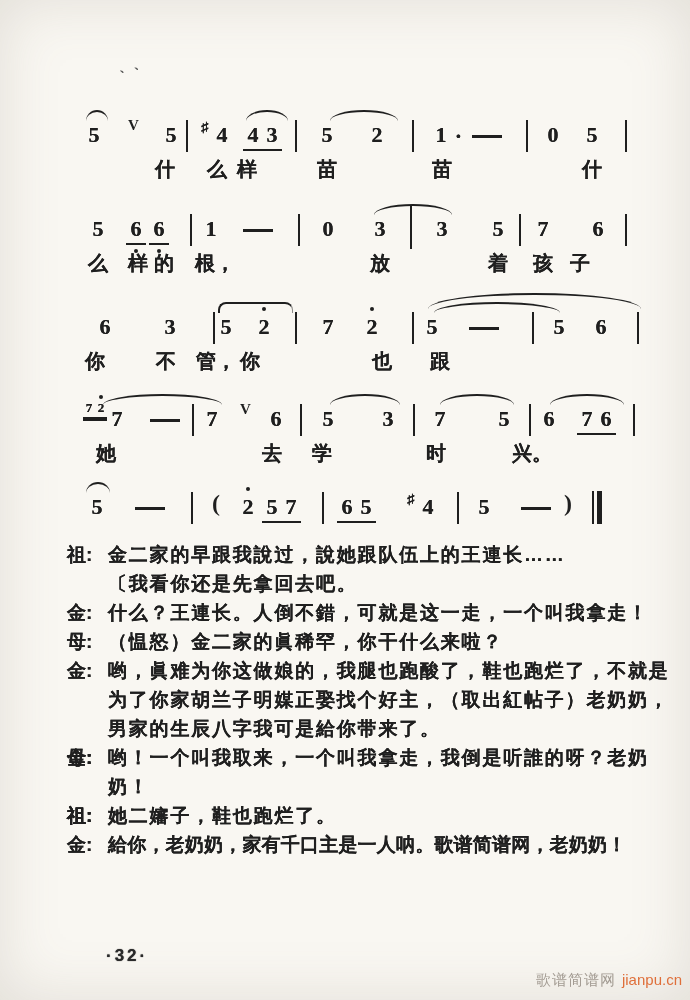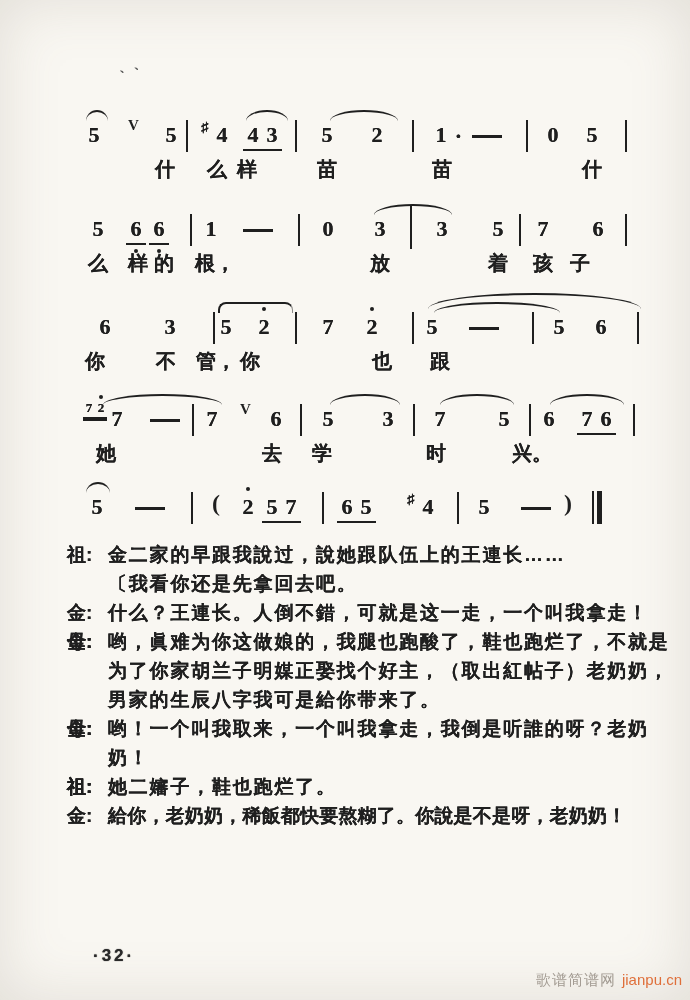--- a/index.html
+++ b/index.html
@@ -64,21 +64,21 @@
   .dialogue{position:absolute;left:0;top:540px;width:690px;}
   .d-line{
     position:relative;padding-left:108px;padding-right:8px;
     font-size:19px;line-height:29px;font-weight:700;letter-spacing:1.8px;
     text-shadow:0 0 .5px #1f1f1f;
   }
   .d-line:last-child{letter-spacing:0.2px;}
   .d-speaker{position:absolute;left:67px;top:0;letter-spacing:0;}
   
   .pagenum{
-    position:absolute;left:93px;top:946px;
+    position:absolute;left:106px;top:946px;
     font-size:17px;font-weight:700;letter-spacing:3px;
     color:#2a2a2a;text-shadow:0 0 1px #2a2a2a;
   }
   .watermark{
     position:absolute;right:8px;bottom:10px;
     font-size:15px;color:#a29b92;letter-spacing:1px;white-space:nowrap;
   }
   .watermark .wm-url{color:#df6f3a;margin-left:6px;letter-spacing:0;}
 </style>
 </head>
@@ -218,25 +218,25 @@
         <div class="fbar" style="left: 592px;">
           <i class="thin"></i>
           <i class="thick"></i>
         </div>
       </div>
     </div>
   <div class="dialogue">
       <div class="d-line"><span class="d-speaker">祖:</span><span>金二家的早跟我說过，說她跟队伍上的王連长……</span></div>
       <div class="d-line stage"><span>〔我看你还是先拿回去吧。</span></div>
       <div class="d-line"><span class="d-speaker">金:</span><span>什么？王連长。人倒不錯，可就是这一走，一个叫我拿走！</span></div>
-      <div class="d-line"><span class="d-speaker">母:</span></div>
+      <div class="d-line"><span class="d-speaker">母:</span><span>（愠怒）金二家的眞稀罕，你干什么来啦？</span></div>
       <div class="d-line"><span class="d-speaker">金:</span><span>哟，眞难为你这做娘的，我腿也跑酸了，鞋也跑烂了，不就是为了你家胡兰子明媒正娶找个好主，（取出紅帖子）老奶奶，男家的生辰八字我可是給你带来了。</span></div>
       <div class="d-line"><span class="d-speaker">母:</span></div>
       <div class="d-line"><span class="d-speaker">金:</span><span>哟！一个叫我取来，一个叫我拿走，我倒是听誰的呀？老奶奶！</span></div>
       <div class="d-line"><span class="d-speaker">祖:</span></div>
       <div class="d-line"><span class="d-speaker">祖:</span><span>她二嬸子，鞋也跑烂了。</span></div>
-      <div class="d-line"><span class="d-speaker">金:</span><span>給你，老奶奶，稀飯都快要熬糊了。你說是不是呀，老奶奶！</span></div>
+      <div class="d-line"><span class="d-speaker">金:</span><span>給你，老奶奶，家有千口主是一人呐。歌谱简谱网，老奶奶！</span></div>
     </div>
   <div class="pagenum">·32·</div>
   <div class="watermark">
     <span>歌谱简谱网</span><span class="wm-url">jianpu.cn</span>
   </div>
 </div>
 
 </body></html>

